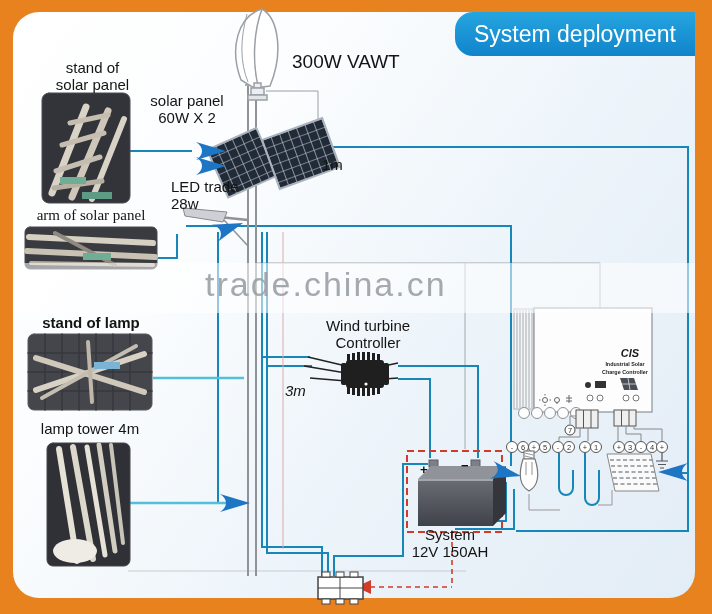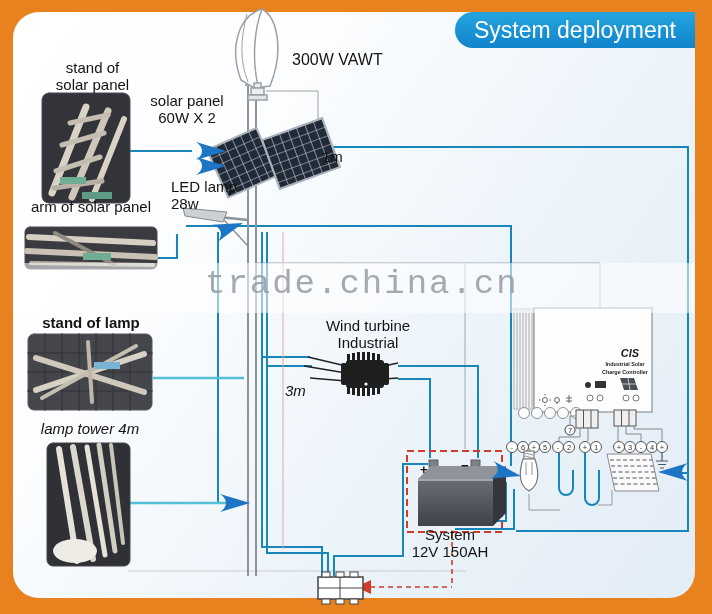--- a/index.html
+++ b/index.html
@@ -13,42 +13,42 @@
     border-radius:26px;
     background:linear-gradient(125deg,#ffffff 0%,#fbfdfe 30%,#edf4fa 60%,#e3edf6 100%);
   }
   svg.diagram{position:absolute;left:0;top:0;}
   .wm-band{
     position:absolute;left:13px;top:263px;width:682px;height:50px;
     background:rgba(255,255,255,0.55);
   }
   .watermark{
     position:absolute;left:205px;top:265px;width:340px;
-    font-size:34px;color:#9aa1a6;letter-spacing:2px;opacity:.9;font-family:Liberation Mono, monospace;
+    font-size:34px;color:#9aa1a6;letter-spacing:2px;opacity:.9;
   }
   .titlebar{
-    position:absolute;left:455px;top:12px;width:240px;height:36px;
+    position:absolute;left:455px;top:12px;width:240px;height:44px;
     background:linear-gradient(#25a5df,#1184cb);
     border-radius:18px 0 0 18px;
     color:#ffffff;font-size:23px;
     display:flex;align-items:center;justify-content:center;
   }
   .lbl{
     position:absolute;color:#141414;font-size:15px;line-height:1.12;
     white-space:pre-line;
   }
   .lbl.c{text-align:center;}
   .lbl-stand-solar{left:40px;top:60px;width:105px;}
   .lbl-solar-60w{left:132px;top:93px;width:110px;}
-  .lbl-vawt{left:292px;top:51px;width:120px;font-size:16px;}
+  .lbl-vawt{left:292px;top:51px;width:120px;font-size:19px;}
   .lbl-led{left:171px;top:179px;width:90px;}
-  .lbl-arm{left:21px;top:199px;width:140px;}
+  .lbl-arm{left:21px;top:207px;width:140px;font-family:Liberation Serif, serif;}
   .lbl-stand-lamp{left:36px;top:315px;width:110px;font-weight:bold;}
-  .lbl-tower{left:30px;top:421px;width:120px;font-style:italic;}
-  .lbl-1m{left:322px;top:149px;width:34px;}
+  .lbl-tower{left:30px;top:421px;width:120px;}
+  .lbl-1m{left:322px;top:157px;width:34px;}
   .lbl-3m{left:285px;top:383px;width:34px;font-style:italic;}
   .lbl-ctrl{left:310px;top:318px;width:116px;}
   .lbl-batt{left:398px;top:527px;width:104px;}
   svg text{font-family:"Liberation Sans",sans-serif;fill:#333;}
   svg text.term{font-size:7.5px;text-anchor:middle;}
   svg text.cis{font-size:11px;font-style:italic;font-weight:bold;text-anchor:middle;fill:#1a1a1a;}
   svg text.cis-small{font-size:5.4px;font-weight:bold;text-anchor:middle;fill:#222;}
   svg text.battsign{font-size:13px;font-weight:bold;fill:#111;}
 </style>
 </head>
@@ -358,25 +358,25 @@
 </svg>
 
 <div class="wm-band"></div>
 <div class="watermark">trade.china.cn</div>
 
 <div class="lbl c lbl-stand-solar">stand of
 solar panel</div>
 <div class="lbl c lbl-solar-60w">solar panel
 60W X 2</div>
 <div class="lbl lbl-vawt">300W VAWT</div>
-<div class="lbl lbl-led">LED lamp
+<div class="lbl lbl-led">LED trade
 28w</div>
 <div class="lbl c lbl-arm">arm of solar panel</div>
 <div class="lbl c lbl-stand-lamp">stand of lamp</div>
 <div class="lbl c lbl-tower">lamp tower 4m</div>
 <div class="lbl lbl-1m">1m</div>
 <div class="lbl lbl-3m">3m</div>
 <div class="lbl c lbl-ctrl">Wind turbine
-Industrial</div>
+Controller</div>
 <div class="lbl c lbl-batt">System
 12V 150AH</div>
 
 <div class="titlebar">System deployment</div>
 
 </body></html>

